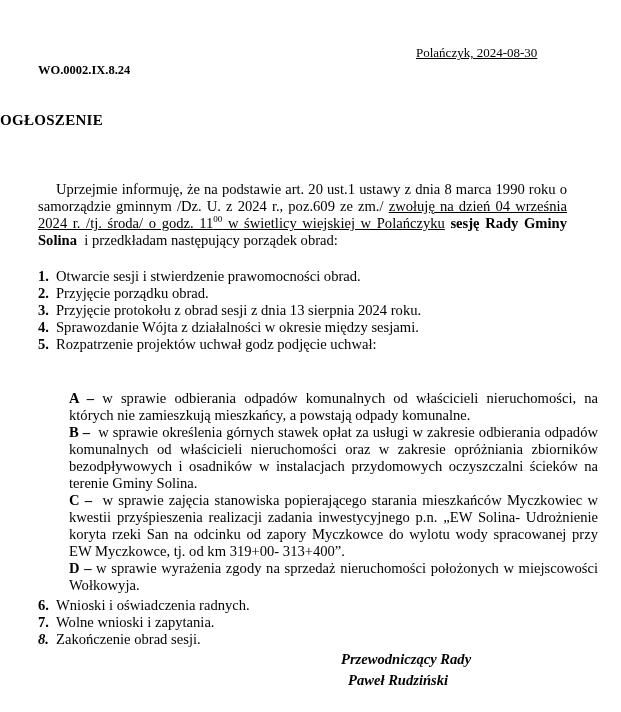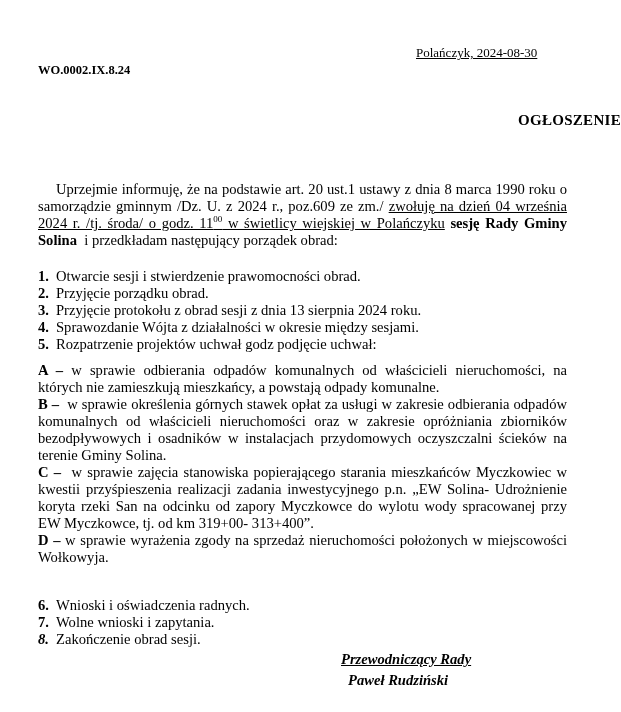--- a/index.html
+++ b/index.html
@@ -3,36 +3,36 @@
   <meta charset="utf-8">
   <style>
     html, body { margin: 0; padding: 0; background: #ffffff; }
     body {
       width: 621px; height: 712px; position: relative; overflow: hidden;
       font-family: "Liberation Serif", serif; color: #000; font-size: 14.6px;
     }
     .abs { position: absolute; }
     #place-date { left: 416px; top: 45px; font-size: 13px; white-space: nowrap; text-decoration: underline; }
     #ref-number { left: 38px; top: 63px; font-size: 12.5px; font-weight: bold; white-space: nowrap; }
-    #title { left: 0; width: 621px; top: 112px; text-align: right; font-size: 15px; font-weight: bold; letter-spacing: 0.3px; }
+    #title { left: 0; width: 621px; top: 112px; text-align: left; font-size: 15px; font-weight: bold; letter-spacing: 0.3px; }
     .block { left: 38px; width: 529px; line-height: 17px; text-align: justify; }
     #intro { top: 181px; }
     .ul { text-decoration: underline; font-weight: normal; }
     .b { font-weight: bold; }
     sup { font-size: 9px; line-height: 0; vertical-align: 6px; }
     .list { left: 38px; width: 540px; margin: 0; padding: 0; list-style: none; line-height: 17px; }
     .list li { display: flex; }
     .list .num { width: 18px; font-weight: bold; flex: none; }
     .list .num.it { font-style: italic; }
     #agenda-1 { top: 268px; }
     #agenda-2 { top: 597px; }
-    #resolutions { top: 362px; }
+    #resolutions { top: 390px; margin-left: 31px; }
     .res p { margin: 0; }
     .sig { font-style: italic; font-weight: bold; font-size: 14.6px; white-space: nowrap; }
-    #sig-role { left: 341px; top: 651px; text-decoration: underline; }
+    #sig-role { left: 341px; top: 651px; }
     #sig-name { left: 348px; top: 672px; }
   </style>
 </head>
 <body>
 
 <div class="abs" id="place-date">Polańczyk, 2024-08-30</div>
 <div class="abs" id="ref-number">WO.0002.IX.8.24</div>
 <div class="abs" id="title">OGŁOSZENIE</div>
 
 <div class="abs block" id="intro"><span style="display:inline-block;width:18px"></span><span>Uprzejmie informuję, że na podstawie art. 20 ust.1 ustawy z dnia 8 marca 1990 roku o samorządzie gminnym /Dz. U. z 2024 r., poz.609 ze zm./ </span><span class="ul"><span>zwołuję na dzień 04 września 2024 r. /tj. środa/ o godz. 11</span><sup>00</sup><span> w świetlicy wiejskiej w Polańczyku</span></span> <span class="b">sesję Rady Gminy Solina</span><span style="white-space:pre">  i przedkładam następujący porządek obrad:</span></div>

